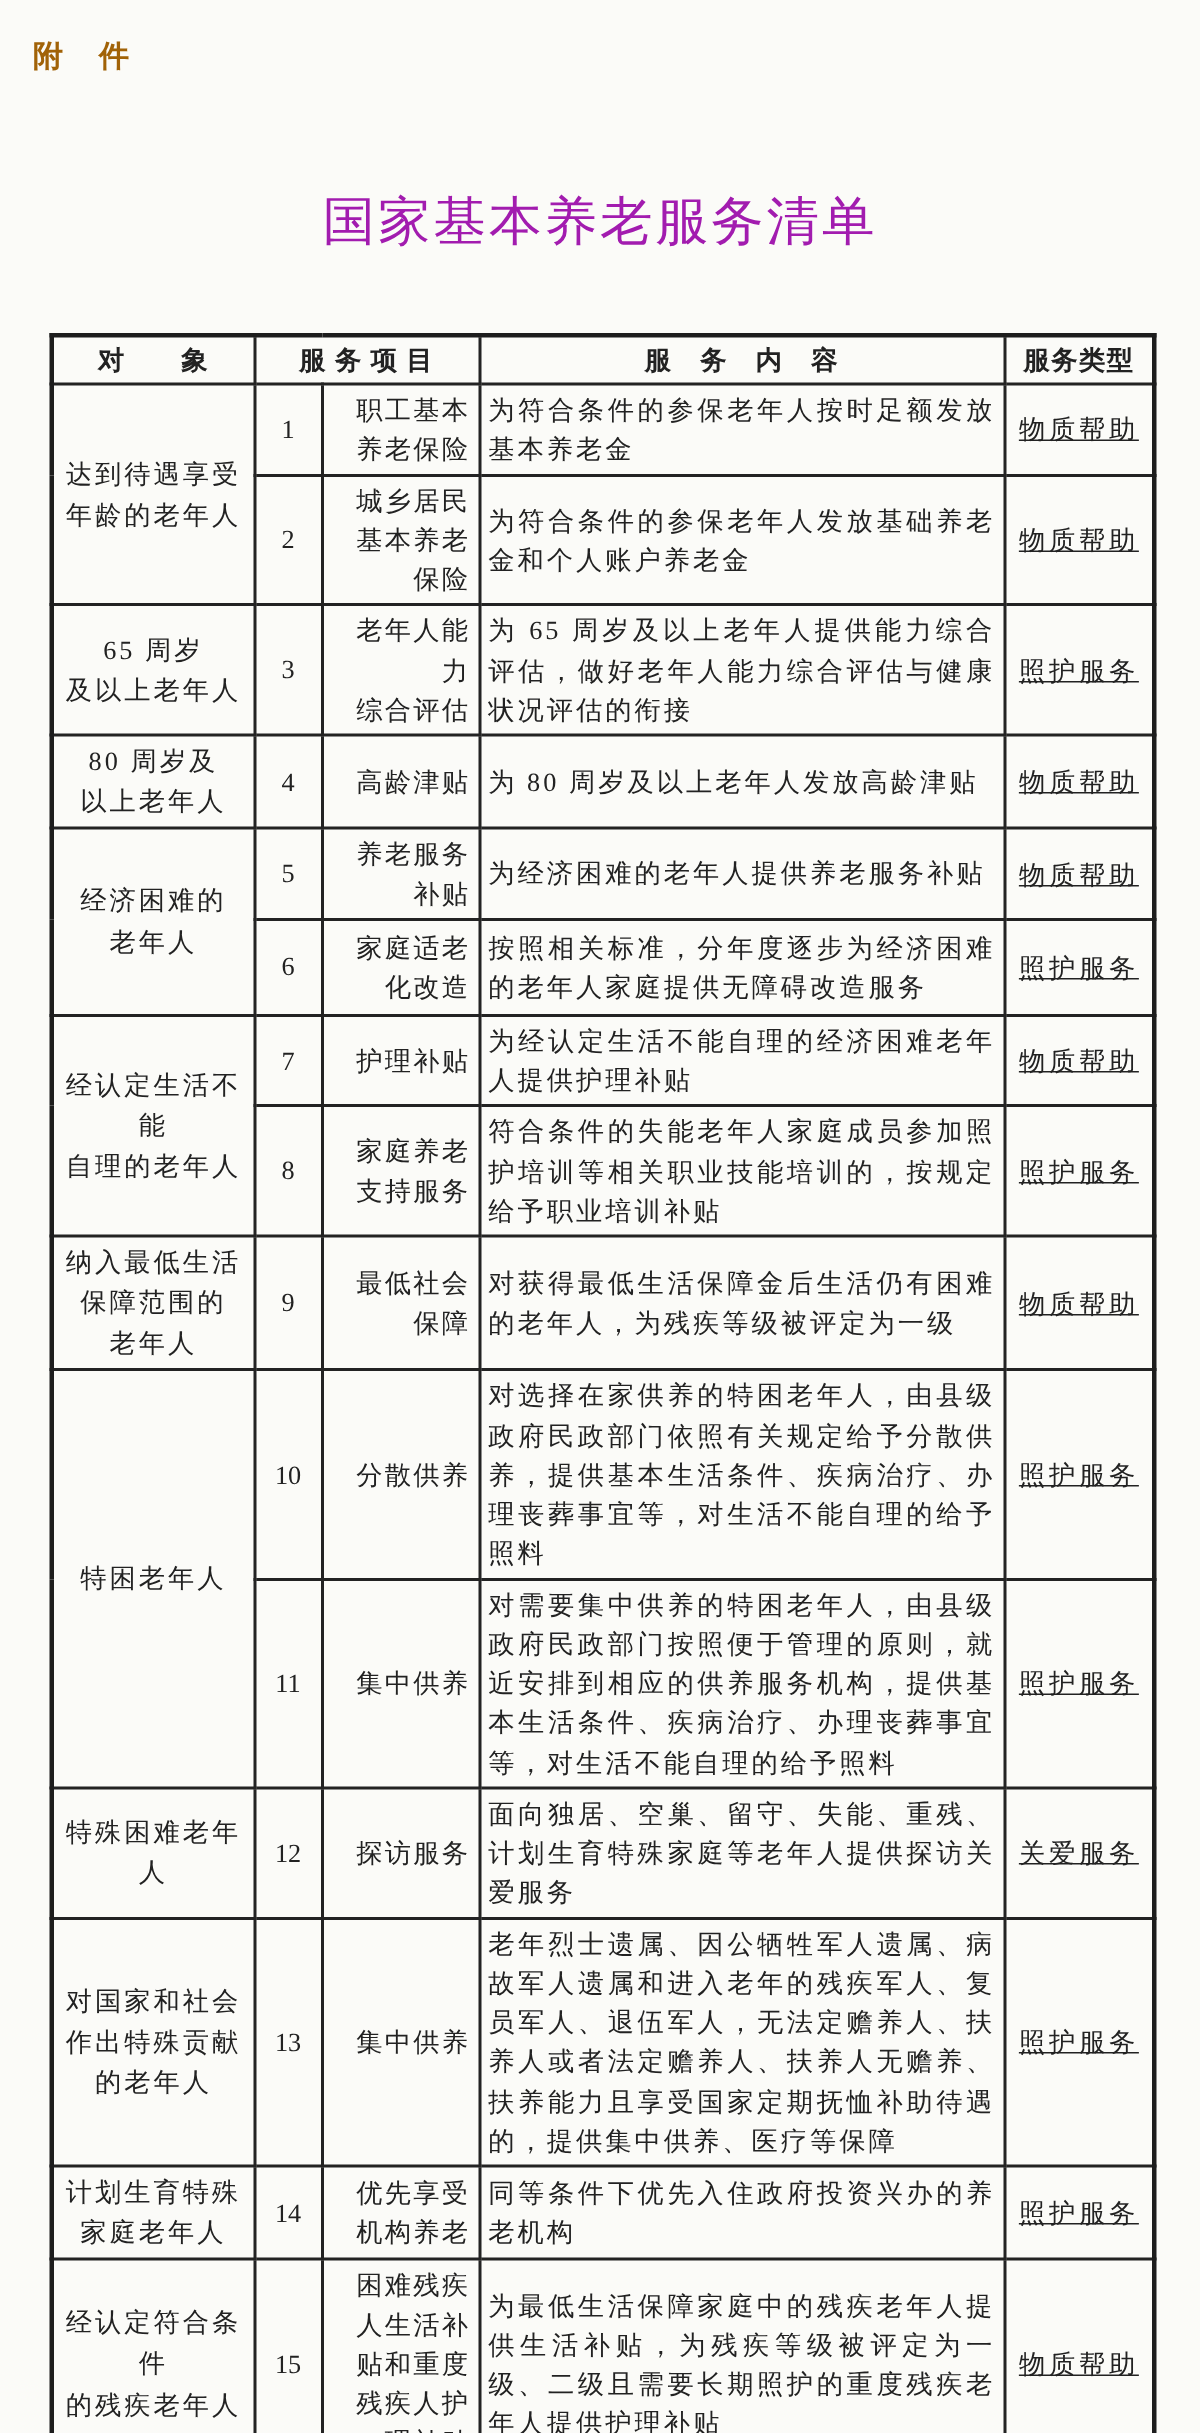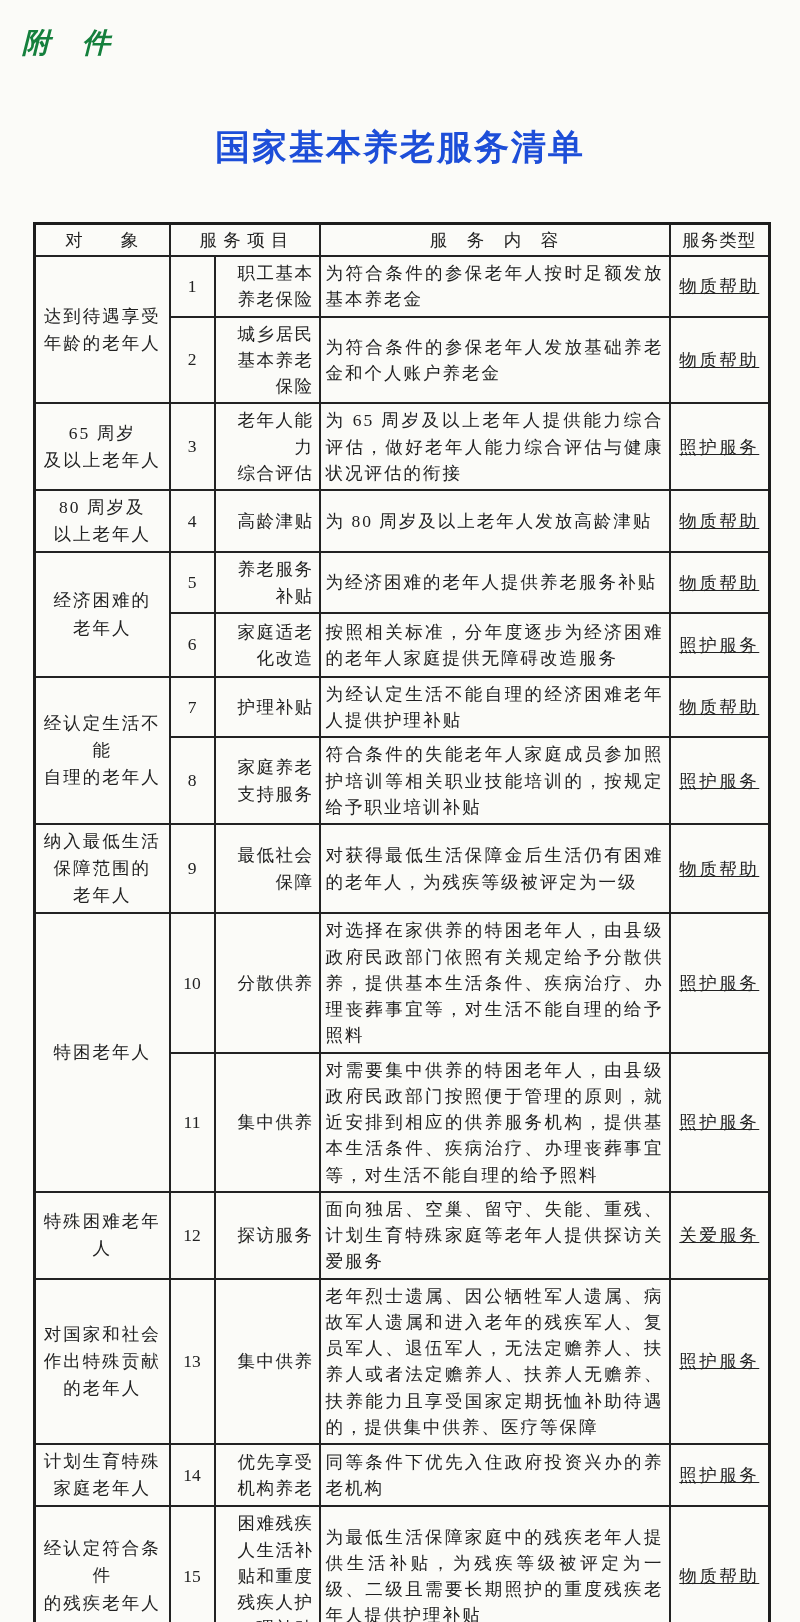--- a/index.html
+++ b/index.html
@@ -6,47 +6,47 @@
   body{
     width:800px;height:1622px;
     background:#fbfbf8;
     font-family:"Liberation Serif","DejaVu Serif",serif;
     color:#1c1c1c;
     position:relative;
     -webkit-font-smoothing:antialiased;
   }
   .attachment{
     position:absolute;left:22px;top:24px;
-    font-size:28px;font-weight:bold;
-    letter-spacing:2px;color:#15803d;font-style:italic;
+    font-size:20px;font-weight:bold;
+    letter-spacing:2px;color:#a16207;
   }
   .doc-title{
     position:absolute;left:0;top:124px;width:800px;
     text-align:center;
-    font-size:35px;font-weight:bold;color:#1d4ed8;
+    font-size:35px;font-weight:normal;color:#a21caf;
     letter-spacing:2px;
   }
   table.service-list{
     position:absolute;left:33px;top:222px;
     width:735px;
     border-collapse:collapse;
     table-layout:fixed;
     background:transparent;
   }
   table.service-list td,table.service-list th{
     border:2px solid #232323;
     vertical-align:middle;
     padding:3px 5px;
     font-size:17.5px;
     color:#222;
     overflow:hidden;
   }
   table.service-list{border:3px solid #1d1d1d;}
   th.col-head{
-    font-weight:normal;
+    font-weight:bold;
     font-size:19px;
     text-align:center;
     padding:3px 2px;
     letter-spacing:1px;
     color:#141414;
   }
   td.target-cell{
     text-align:center;
     white-space:pre-line;
     letter-spacing:2px;

